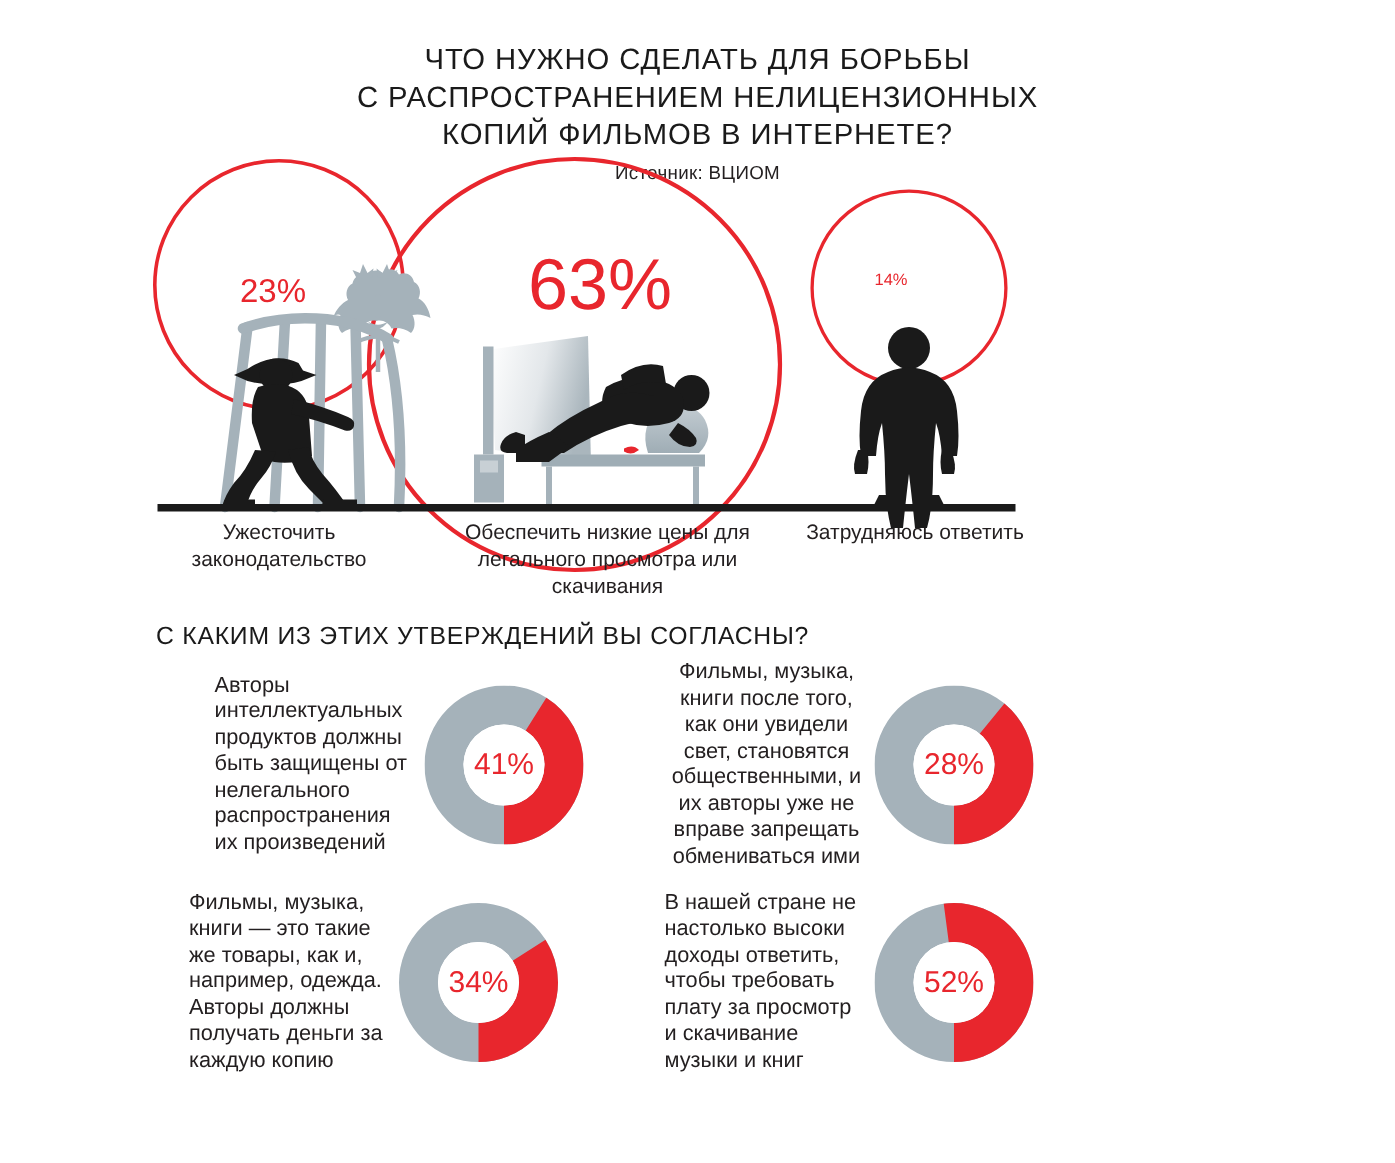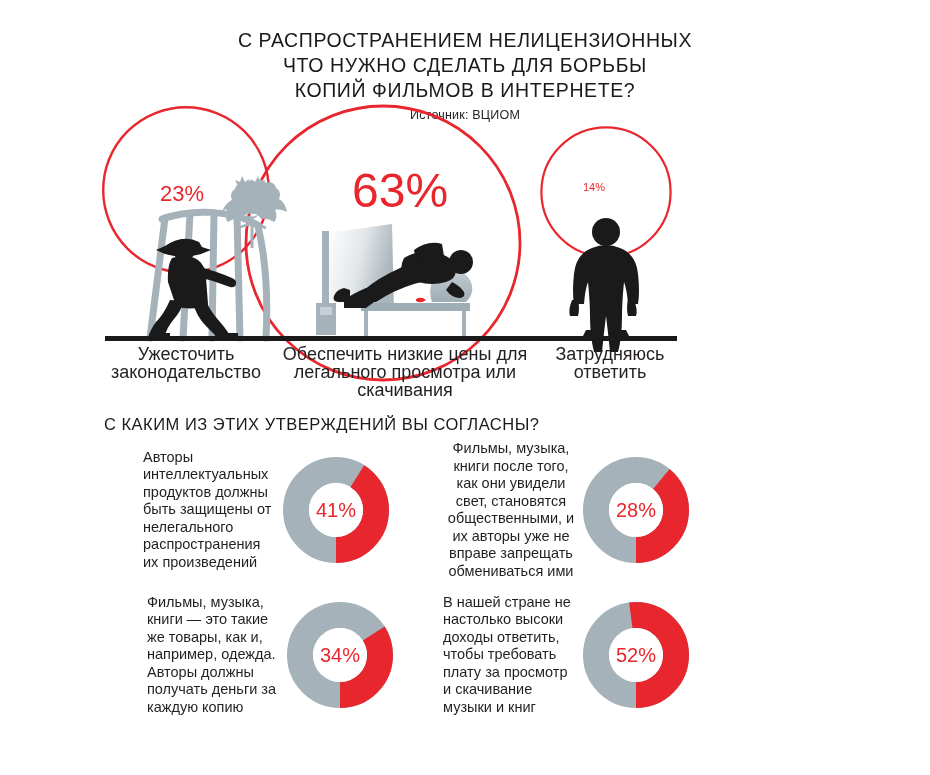--- a/index.html
+++ b/index.html
@@ -36,60 +36,60 @@
 
   .pct-top{
     position:absolute;color:#e8262d;font-weight:400;
     line-height:1;white-space:nowrap;
   }
   .pct-23{left:160px;top:183px;font-size:22px;}
   .pct-63{left:352px;top:167px;font-size:48px;}
   .pct-14{left:583px;top:182px;font-size:11px;}
 
   .cat-label{
-    position:absolute;text-align:center;font-size:18px;
+    position:absolute;text-align:center;font-size:14px;
     line-height:18px;color:#231f20;
   }
   .cat-1{left:96px;top:345px;width:180px;}
   .cat-2{left:280px;top:345px;width:250px;}
   .cat-3{left:520px;top:345px;width:180px;}
 
   
   .sect2-title{
     position:absolute;left:104px;top:415px;
     font-size:16.5px;letter-spacing:.5px;color:#1a1a1a;
     text-transform:uppercase;font-variant:small-caps;
   }
 
   .quad{position:absolute;display:flex;align-items:center;}
   .q1{left:104px;top:450px;width:285px;height:120px;}
   .q2{left:404px;top:450px;width:285px;height:120px;text-align:center;}
-  .q3{left:108px;top:595px;width:285px;height:120px;}
+  .q3{left:87px;top:595px;width:285px;height:120px;}
   .q4{left:404px;top:595px;width:285px;height:120px;}
 
   .stmt{
     width:175px;font-size:14.5px;line-height:17.5px;color:#231f20;margin-left:39px;
   }
 
   .donut{position:relative;width:106px;height:106px;margin-left:4px;flex:0 0 106px;}
   .donut svg{display:block;}
   .donut .val{
     position:absolute;inset:0;display:flex;align-items:center;justify-content:center;
     font-size:20px;color:#e8262d;
   }
   .q1 .donut,.q3 .donut{margin-left:8px;}
 </style>
 </head>
 <body>
 
 <div class="canvas">
 
   <div class="title-block">
+    <span class="title-line">Что нужно сделать для борьбы</span>
     <span class="title-line">с распространением нелицензионных</span>
-    <span class="title-line">Что нужно сделать для борьбы</span>
     <span class="title-line">копий фильмов в Интернете?</span>
   </div>
   <div class="source">Источник: ВЦИОМ</div>
 
   <div class="scene">
     <svg width="930" height="400" viewBox="0 0 930 400">
 
       <circle cx="186" cy="190" r="82.8" fill="none" stroke="#e8262d" stroke-width="2.4"></circle>
       <circle cx="383" cy="243" r="137.0" fill="none" stroke="#e8262d" stroke-width="2.8"></circle>
       <circle cx="606" cy="192" r="64.6" fill="none" stroke="#e8262d" stroke-width="2.2"></circle>

